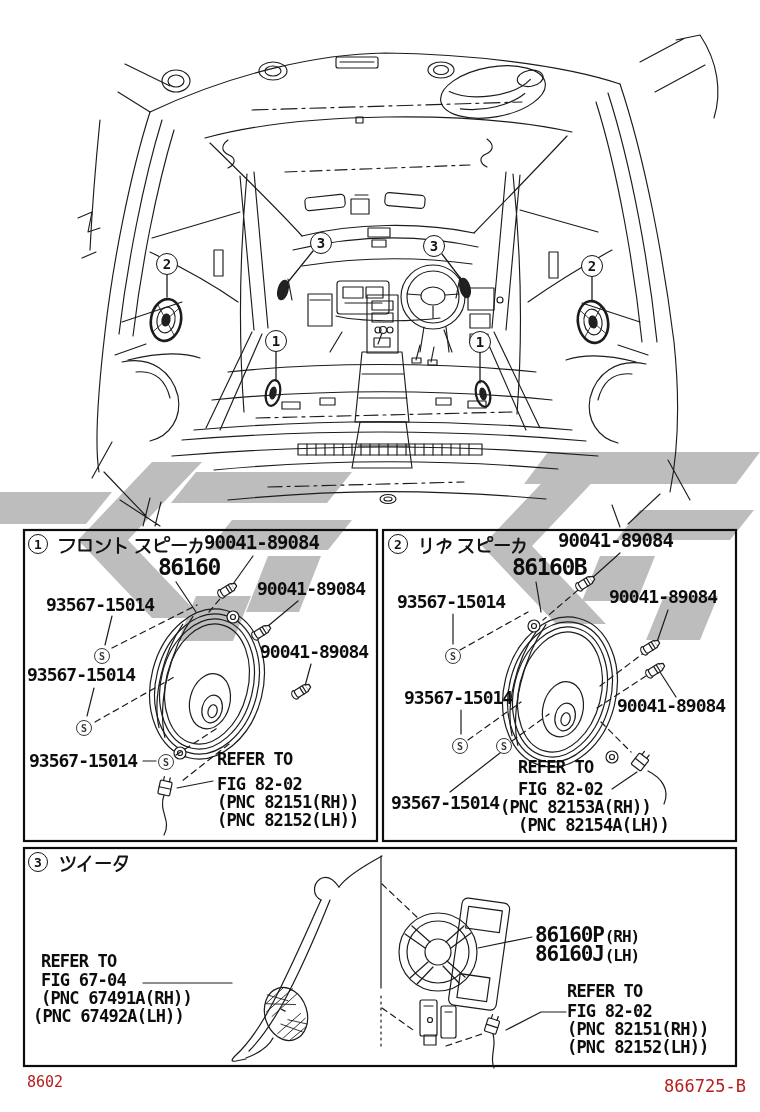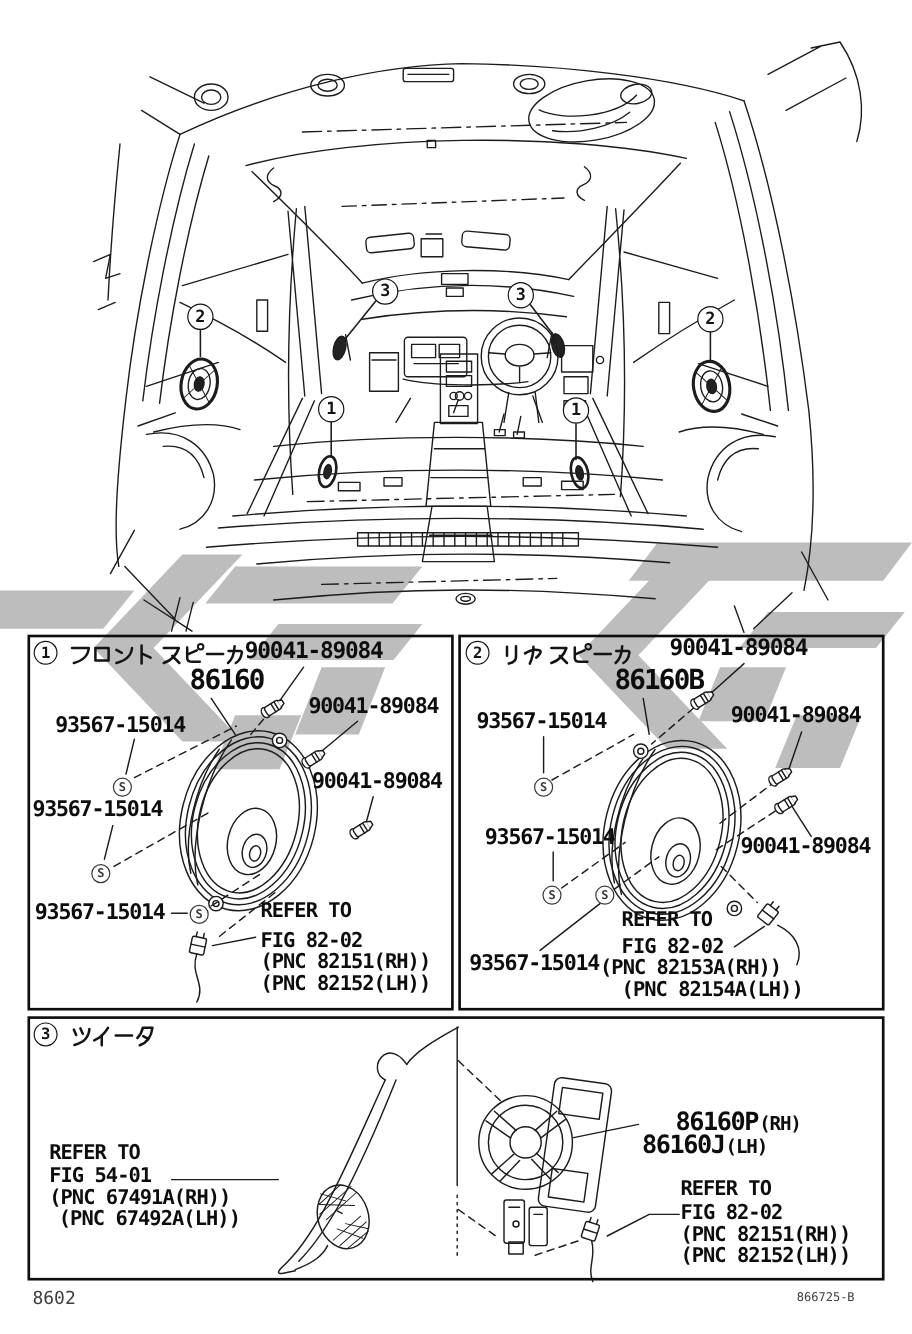--- a/index.html
+++ b/index.html
@@ -23,21 +23,21 @@
       font:700 13px "DejaVu Sans Mono",monospace;color:#141414;background:#fff;}
   .cov{width:22px;height:22px;font-size:14px;}
   
   .smark{position:absolute;box-sizing:border-box;width:16px;height:16px;border:1.5px solid #3a3a3a;
       border-radius:50%;display:flex;align-items:center;justify-content:center;
       font:700 10px "DejaVu Sans Mono",monospace;color:#3a3a3a;background:#fff;}
   
   .title{position:absolute;}
   .title .ghost{position:absolute;left:0;top:0;font:700 17px "DejaVu Sans",sans-serif;
       color:transparent;white-space:pre;text-decoration:underline;}
-  .footer-code{position:absolute;font:400 15px "DejaVu Sans Mono",monospace;color:#404040;text-align:center;}
+  .footer-code{position:absolute;font:400 15px "DejaVu Sans Mono",monospace;color:#b91c1c;text-align:center;}
 </style>
 </head>
 <body>
 
 <div class="page">
 
 <svg id="art" width="760" height="1112" viewBox="0 0 760 1112">
   <defs>
 
     <g id="k-fu">
@@ -462,32 +462,32 @@
 <div class="ref" style="left:518px;top:759px">REFER TO</div>
 <div class="ref" style="left:518px;top:781px">FIG 82-02</div>
 <div class="ref" style="left:500px;top:799px">(PNC 82153A(RH))</div>
 <div class="ref" style="left:518px;top:817px">(PNC 82154A(LH))</div>
 
 <div class="co" style="left:28px;top:852px">3</div>
 <div class="title" style="left:57px;top:853px">
   <span class="ghost">フロント</span>
 </div>
 <div class="ref" style="left:41px;top:953px">REFER TO</div>
-<div class="ref" style="left:41px;top:972px">FIG 54-01</div>
+<div class="ref" style="left:41px;top:972px">FIG 67-04</div>
 <div class="ref" style="left:41px;top:990px">(PNC 67491A(RH))</div>
-<div class="ref" style="left:49px;top:1008px">(PNC 67492A(LH))</div>
-<div class="pnrow" style="left:563px;top:923px">
+<div class="ref" style="left:33px;top:1008px">(PNC 67492A(LH))</div>
+<div class="pnrow" style="left:535px;top:923px">
   <span class="big">86160P</span>
       <span class="side">(RH)</span>
 </div>
 <div class="pnrow" style="left:535px;top:942px">
   <span class="big">86160J</span>
       <span class="side">(LH)</span>
 </div>
 <div class="ref" style="left:567px;top:983px">REFER TO</div>
 <div class="ref" style="left:567px;top:1003px">FIG 82-02</div>
 <div class="ref" style="left:567px;top:1021px">(PNC 82151(RH))</div>
 <div class="ref" style="left:567px;top:1039px">(PNC 82152(LH))</div>
 
 <div class="footer-code" style="left:27px;top:1073px">8602</div>
-<div class="footer-code" style="left:664px;top:1076px;font-size:10px">866725-B</div>
+<div class="footer-code" style="left:664px;top:1076px;font-size:17px">866725-B</div>
 
 </div>
 
 </body></html>

